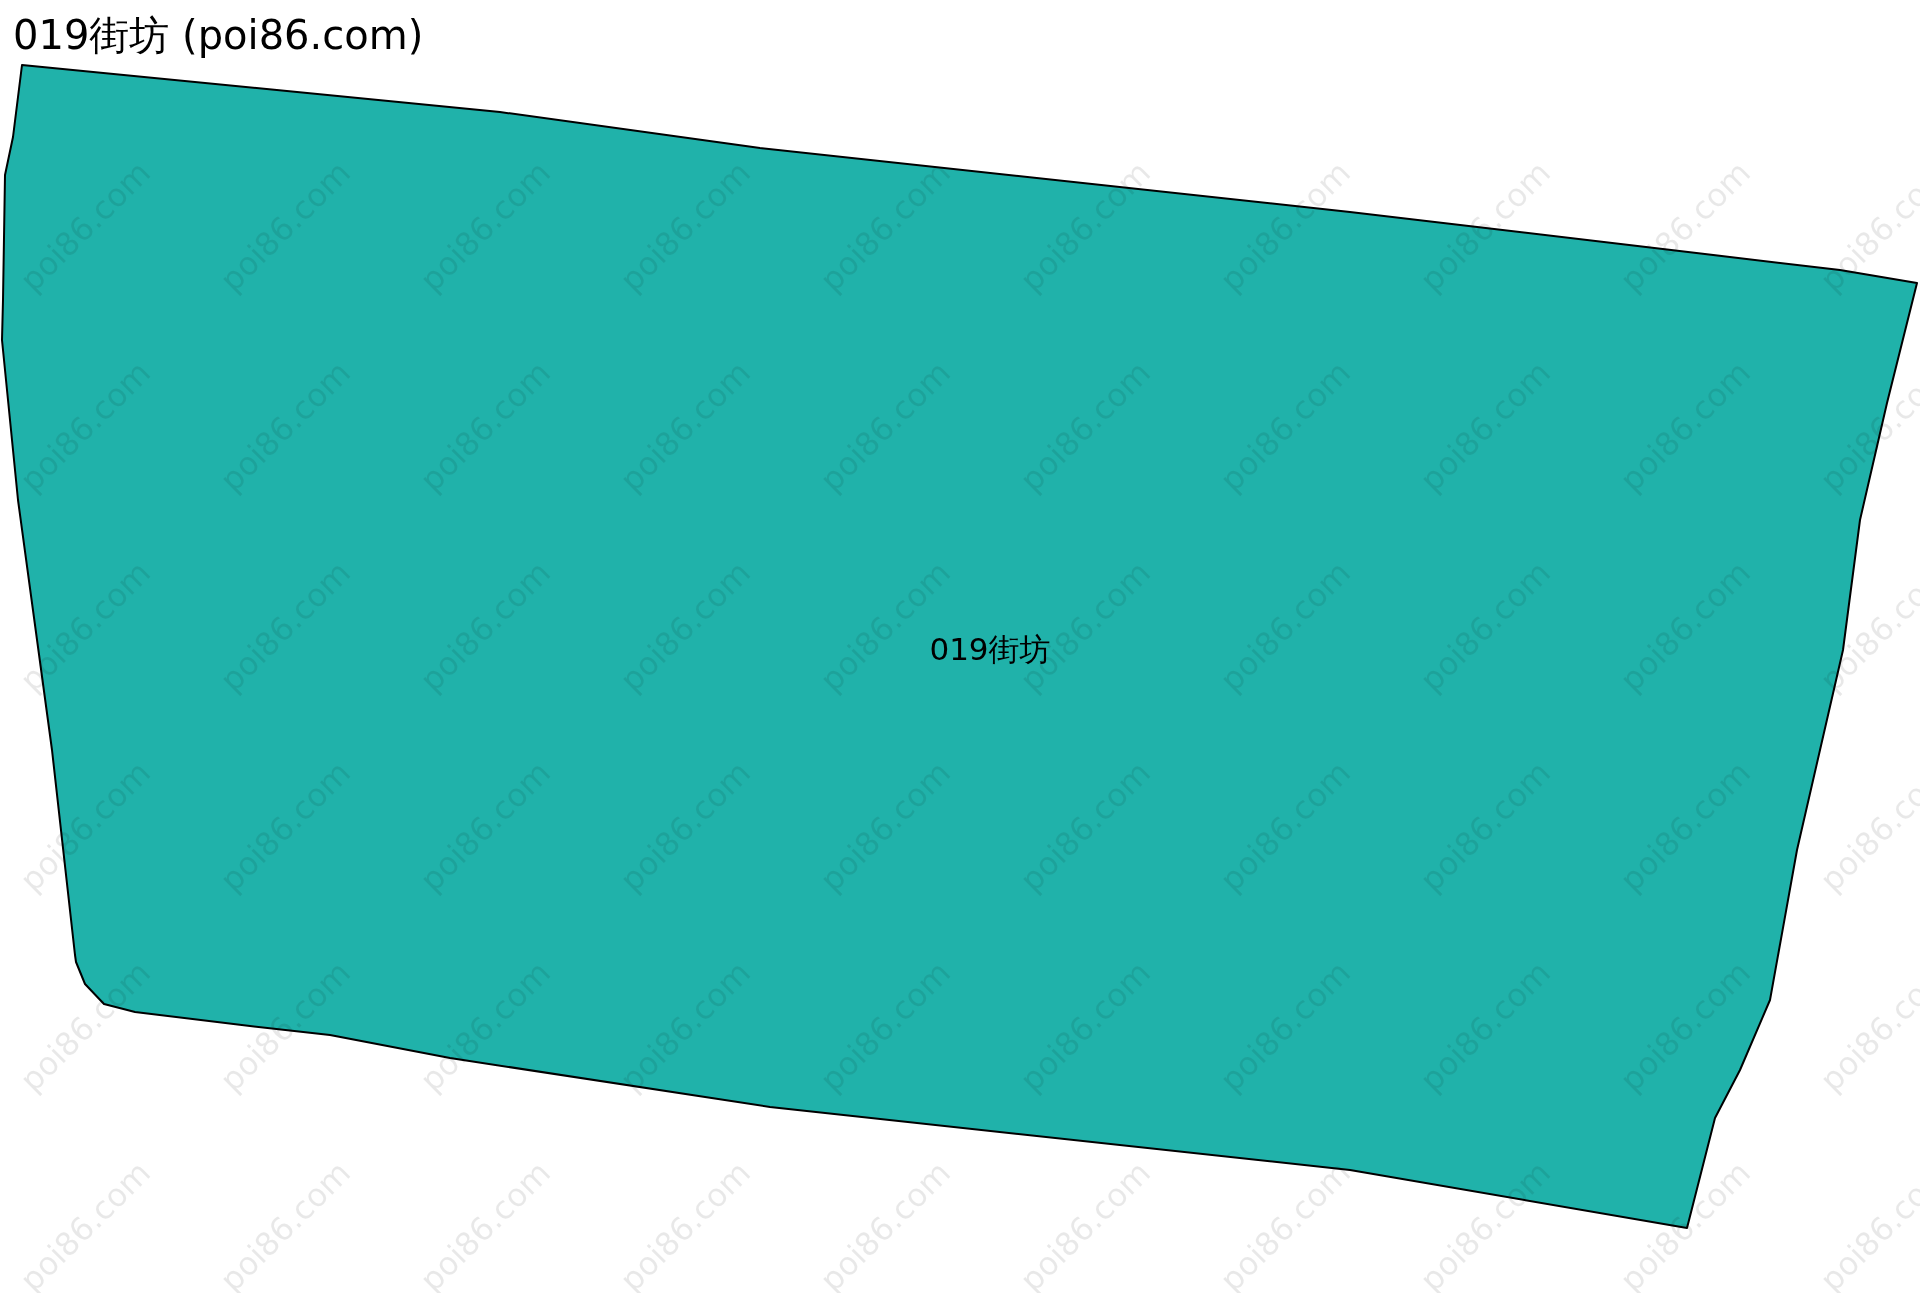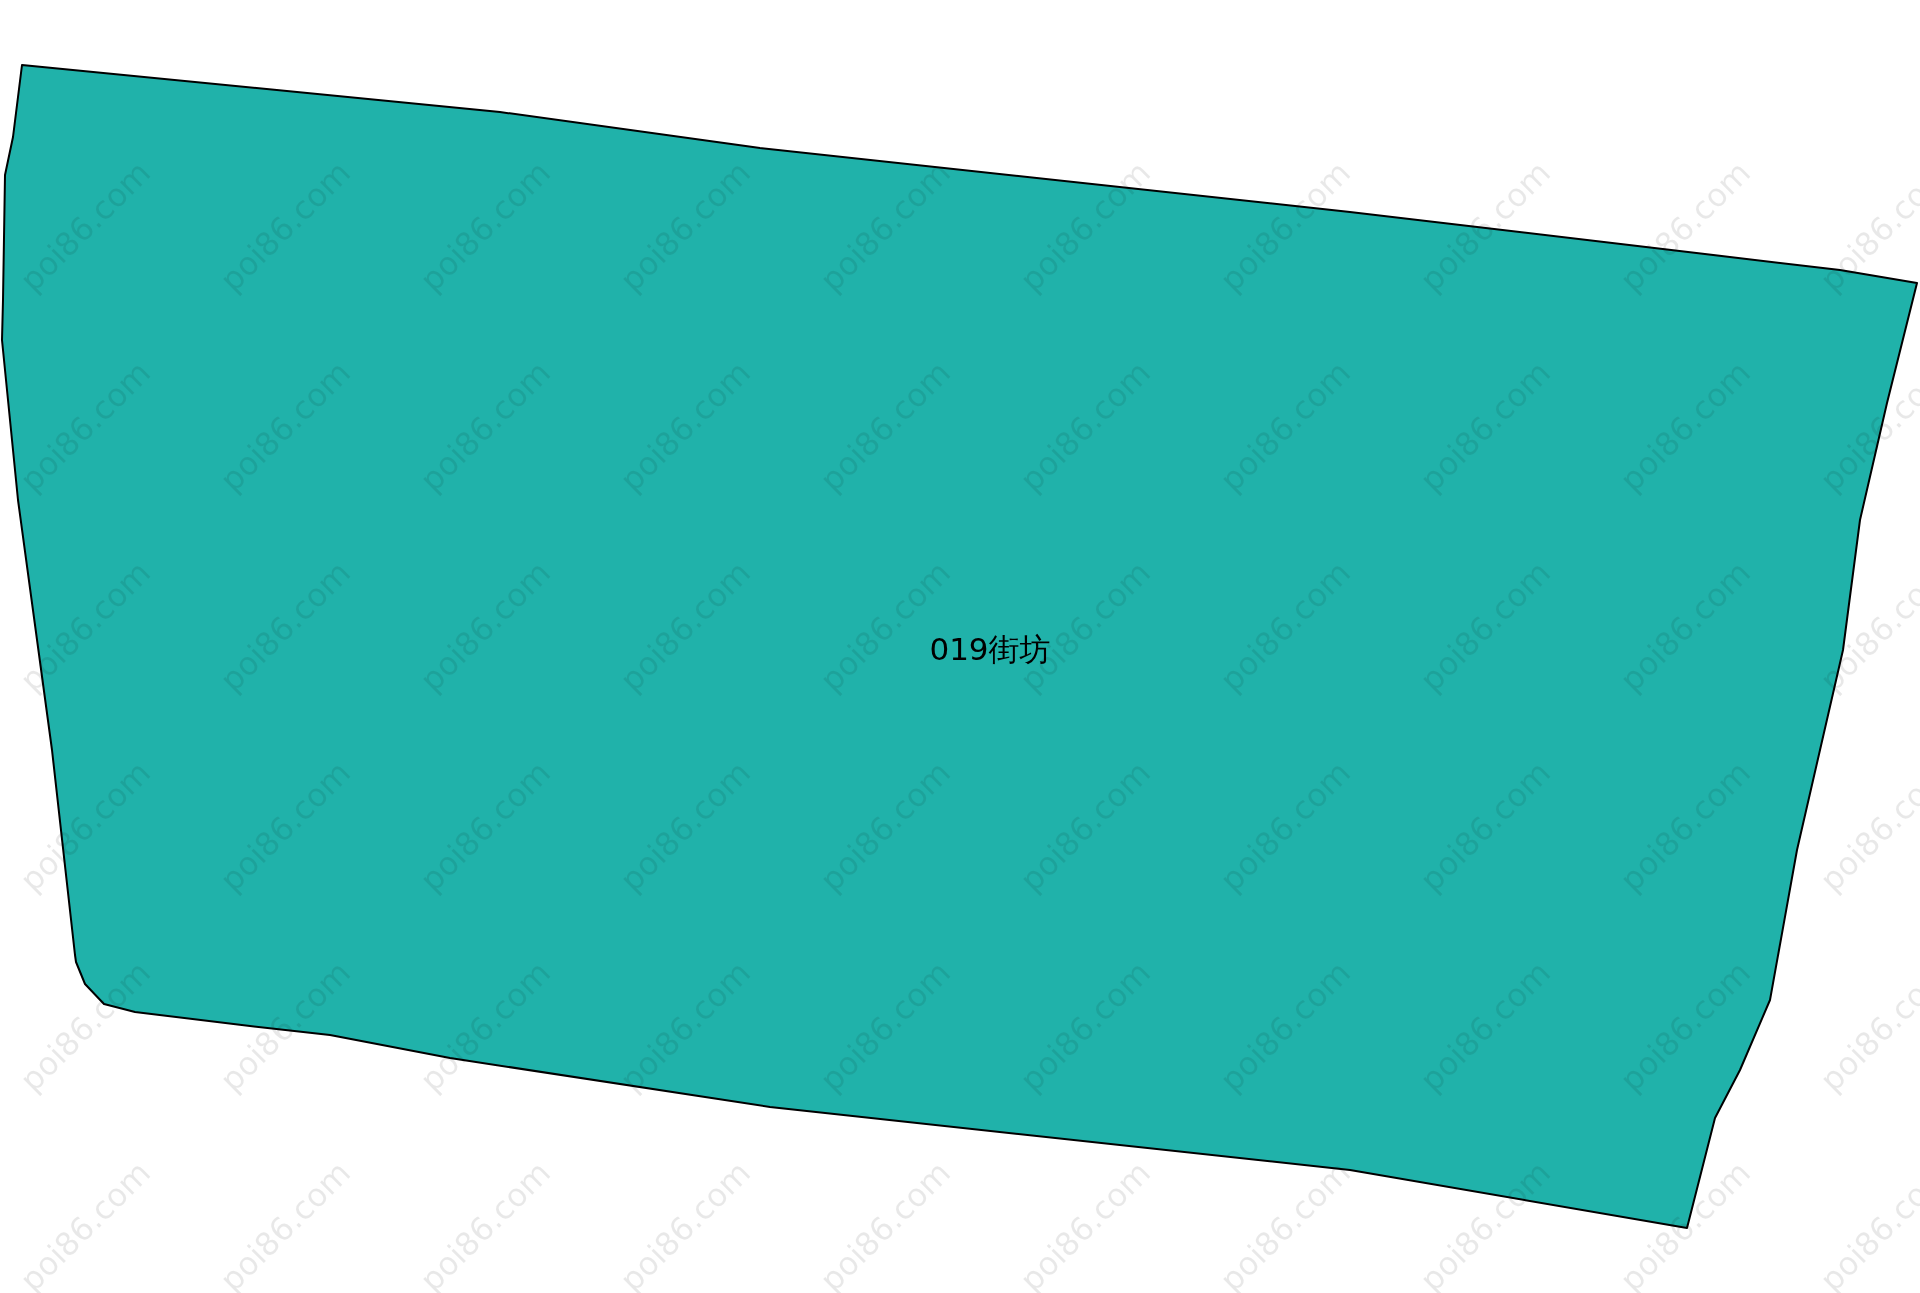--- a/index.html
+++ b/index.html
@@ -121,16 +121,17 @@
       <span class="watermark-item" style="left: 437px; top: 1297px; font-size: 32px; color: rgba(0, 0, 0, 0.09); transform: rotate(-45deg) translateY(-100%);">poi86.com</span>
       <span class="watermark-item" style="left: 637px; top: 1297px; font-size: 32px; color: rgba(0, 0, 0, 0.09); transform: rotate(-45deg) translateY(-100%);">poi86.com</span>
       <span class="watermark-item" style="left: 837px; top: 1297px; font-size: 32px; color: rgba(0, 0, 0, 0.09); transform: rotate(-45deg) translateY(-100%);">poi86.com</span>
       <span class="watermark-item" style="left: 1037px; top: 1297px; font-size: 32px; color: rgba(0, 0, 0, 0.09); transform: rotate(-45deg) translateY(-100%);">poi86.com</span>
       <span class="watermark-item" style="left: 1237px; top: 1297px; font-size: 32px; color: rgba(0, 0, 0, 0.09); transform: rotate(-45deg) translateY(-100%);">poi86.com</span>
       <span class="watermark-item" style="left: 1437px; top: 1297px; font-size: 32px; color: rgba(0, 0, 0, 0.09); transform: rotate(-45deg) translateY(-100%);">poi86.com</span>
       <span class="watermark-item" style="left: 1637px; top: 1297px; font-size: 32px; color: rgba(0, 0, 0, 0.09); transform: rotate(-45deg) translateY(-100%);">poi86.com</span>
       <span class="watermark-item" style="left: 1837px; top: 1297px; font-size: 32px; color: rgba(0, 0, 0, 0.09); transform: rotate(-45deg) translateY(-100%);">poi86.com</span>
     </div>
 
+  <div class="page-title">019街坊 (poi86.com)</div>
 
   <div class="region-label" style="left: 990px; top: 650px;">019街坊</div>
 
 </div>
 
 </body></html>

